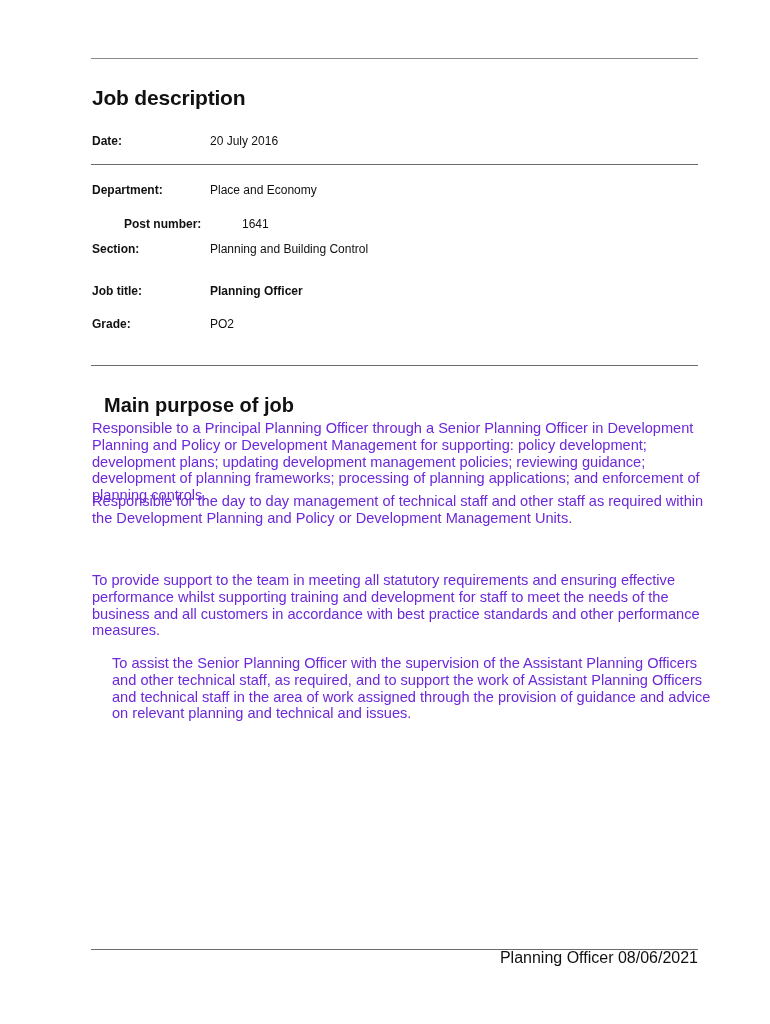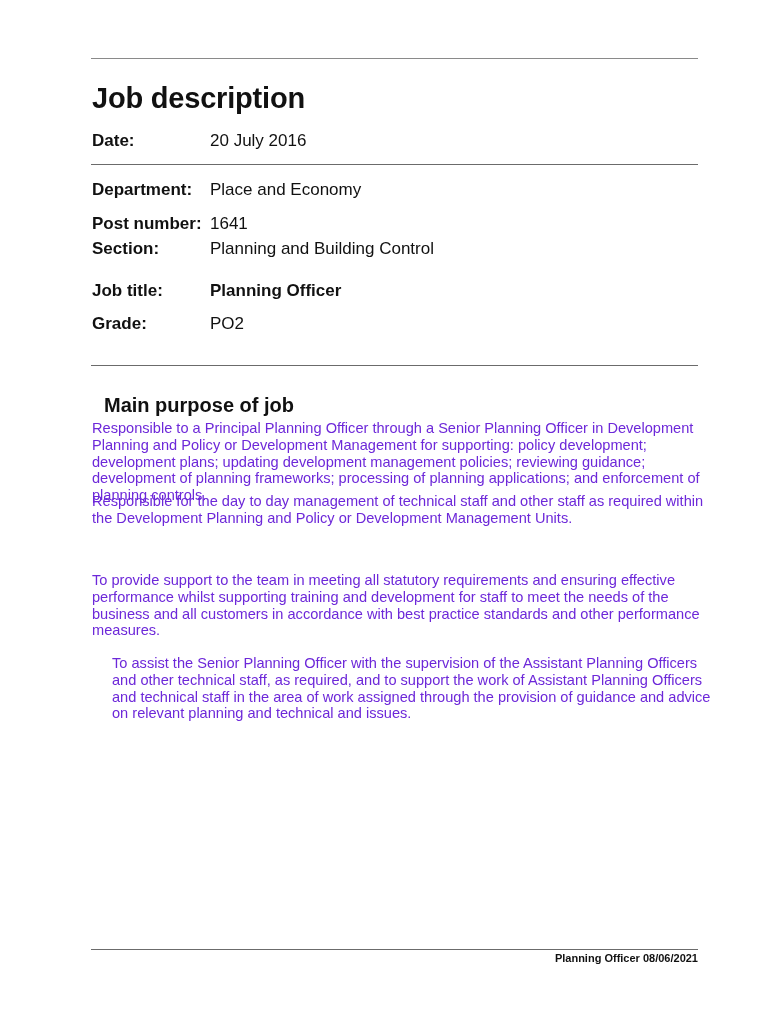--- a/index.html
+++ b/index.html
@@ -20,30 +20,30 @@
       left: 91px;
       width: 607px;
       height: 0;
       border-top: 1px solid #6b6b6b;
     }
     .rule.thin { border-top-color: #8a8a8a; }
     .title {
       position: absolute;
       left: 92px;
       top: 80px;
-      font-size: 29px;
+      font-size: 21px;
       font-weight: bold;
       letter-spacing: -0.2px;
       margin: 0;
       line-height: 36px;
     }
     .field {
       position: absolute;
       left: 92px;
-      font-size: 17px;
+      font-size: 12px;
       line-height: 18px;
       white-space: nowrap;
     }
     .field .label {
       display: inline-block;
       width: 118px;
       font-weight: bold;
     }
     .field .value { font-weight: normal; }
     .field .value.bold { font-weight: bold; }
@@ -62,22 +62,22 @@
       width: 612px;
       font-size: 14.6px;
       line-height: 16.8px;
       margin: 0;
       color: #6d28d9;
     }
     .footer-text {
       position: absolute;
       right: 72px;
       top: 951px;
-      font-size: 11px;
-      font-weight: bold;
+      font-size: 16px;
+      font-weight: normal;
       line-height: 14px;
       white-space: nowrap;
     }
   </style>
 </head>
 <body>
 
 <div>
 
   <div class="rule thin" style="top:58px;"></div>
@@ -87,21 +87,21 @@
   <div class="field" style="top:132px;">
     <span class="label">Date:</span><span class="value">20 July 2016</span>
   </div>
 
   <div class="rule" style="top:164px;"></div>
 
   <div class="field" style="top:181px;">
     <span class="label">Department:</span><span class="value">Place and Economy</span>
   </div>
 
-  <div class="field" style="top:215px;">
+  <div class="field" style="top:215px;margin-left:32px;">
     <span class="label">Post number:</span><span class="value">1641</span>
   </div>
 
   <div class="field" style="top:240px;">
     <span class="label">Section:</span><span class="value">Planning and Building Control</span>
   </div>
 
   <div class="field" style="top:282px;">
     <span class="label">Job title:</span><span class="value bold">Planning Officer</span>
   </div>

